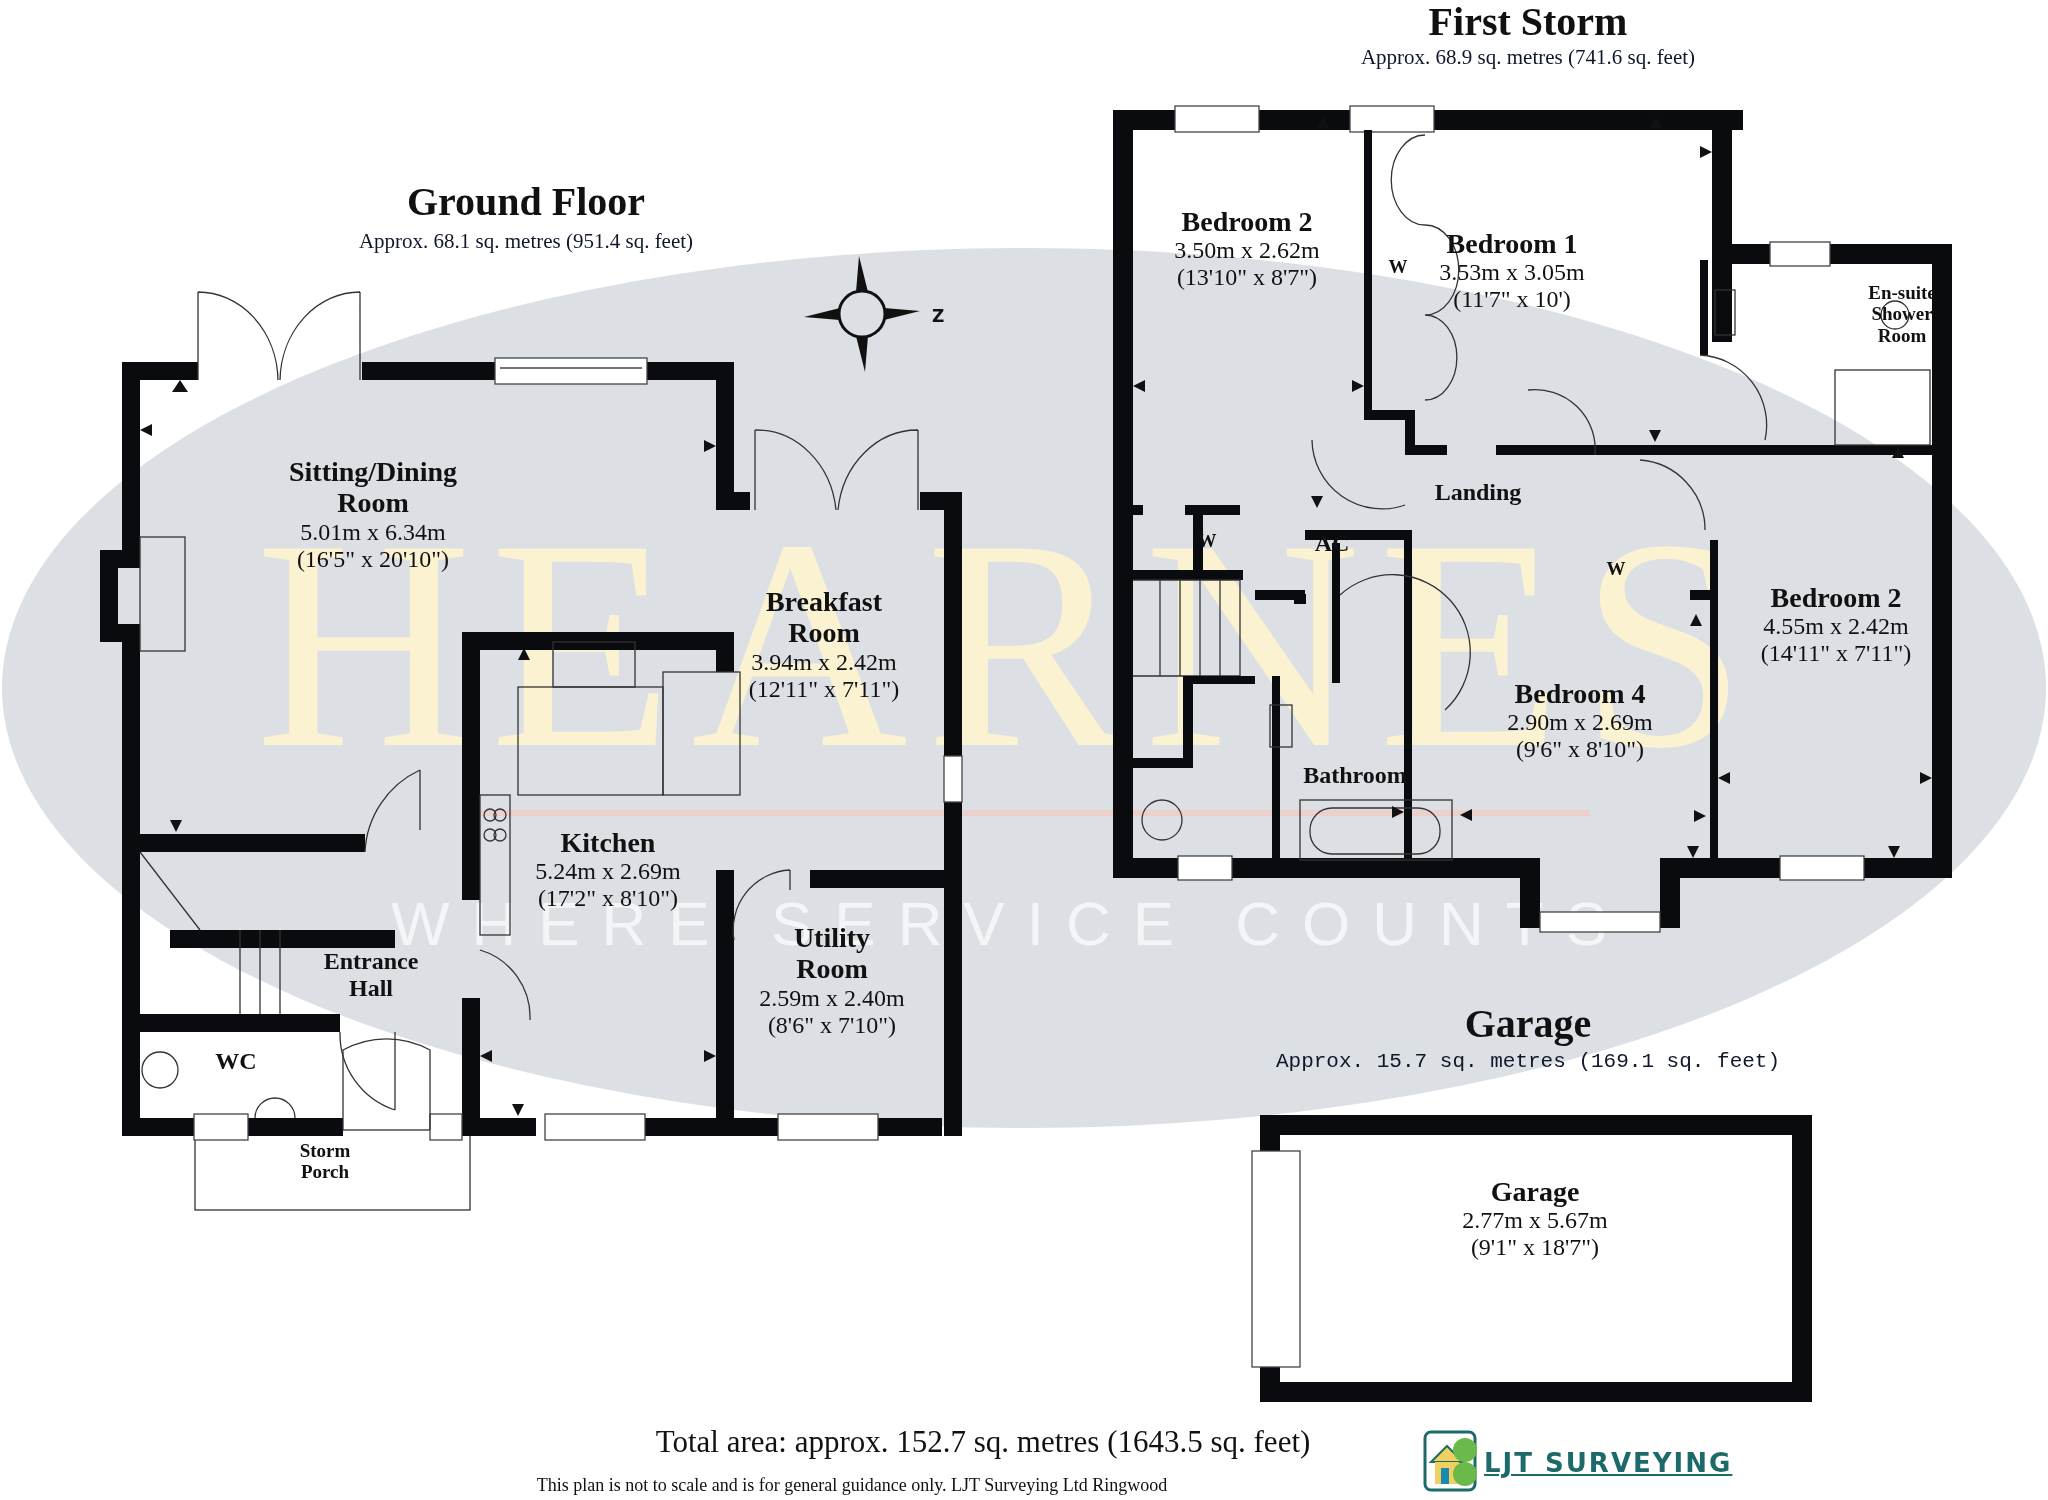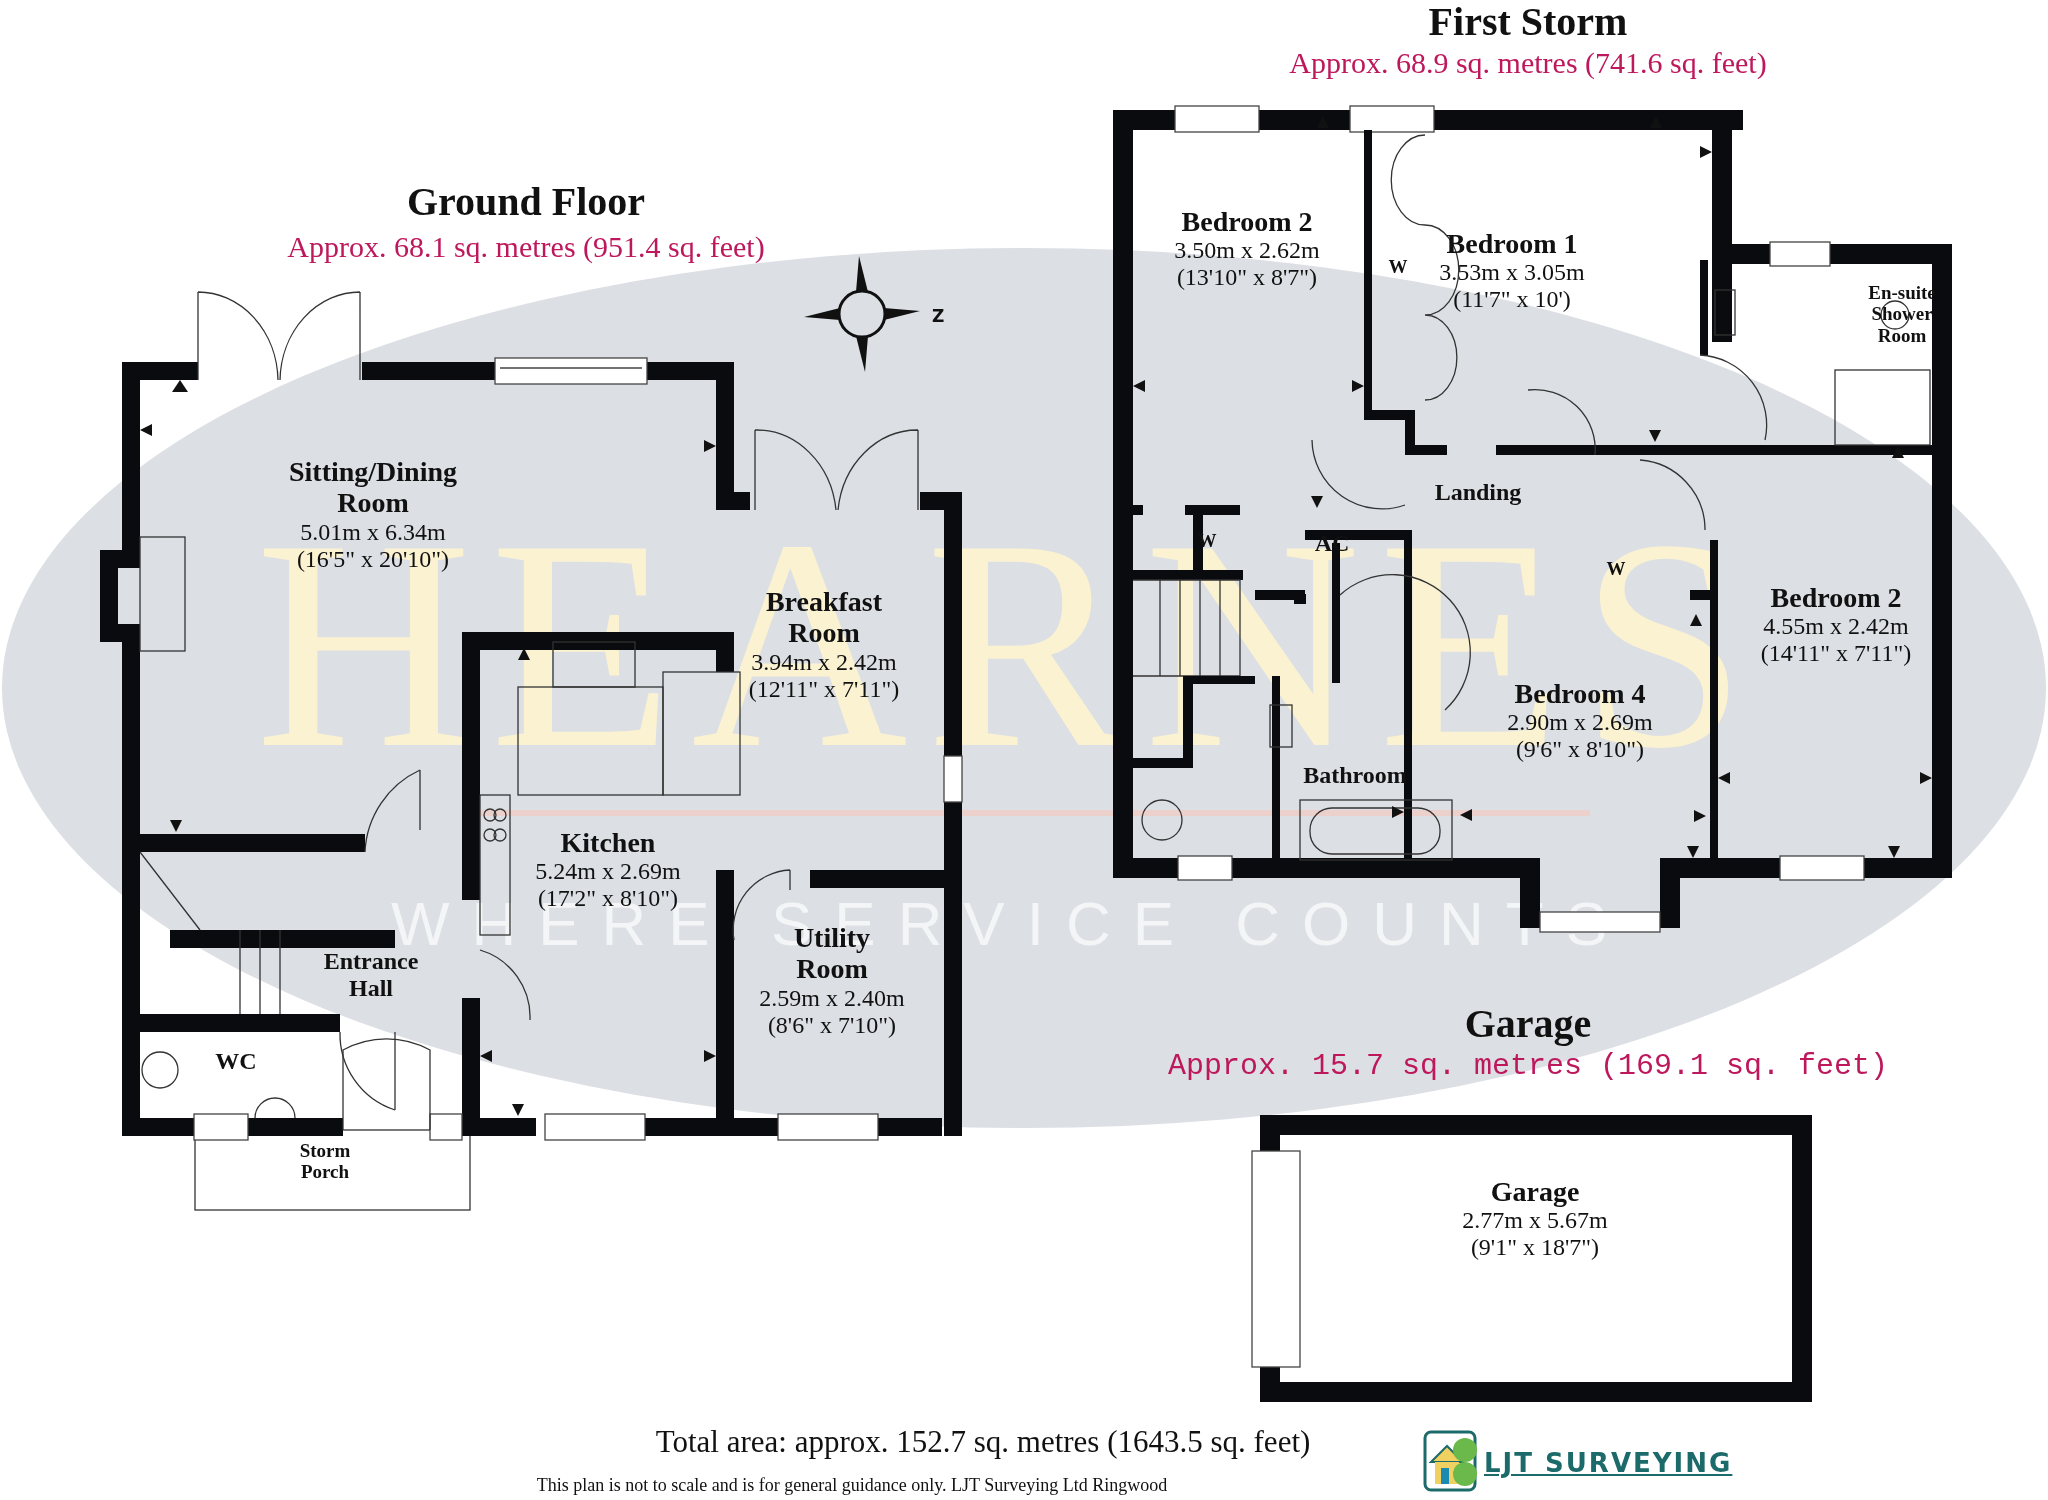--- a/index.html
+++ b/index.html
@@ -8,21 +8,21 @@
   .wall { fill:#0a0b0e; }
   .thin { fill:none; stroke:#333; stroke-width:1.3; }
   .win { fill:#ffffff; stroke:#444; stroke-width:1.3; }
   .win-line { stroke:#444; stroke-width:1.3; fill:none; }
   .arrow { fill:#111; }
   .lbl { position:absolute; text-align:center; transform:translateX(-50%); white-space:nowrap; line-height:1.12; }
   .room-name { font-weight:bold; font-size:28px; }
   .room-dim { font-size:24px; }
   .small-name { font-weight:bold; font-size:19px; }
   .floor-title { font-weight:bold; font-size:40px; }
-  .floor-sub { font-size:30px; color:#be185d;text-align:center; }
+  .floor-sub { font-size:21px; color:#0f172a;text-align:center; }
   .wm-text { font-family:"Liberation Serif", serif; font-size:300px; fill:#fbf2d2; letter-spacing:18px; }
   .wm-sub { font-family:"Liberation Sans", sans-serif; font-size:62px; fill:#f4f5f7; letter-spacing:22px; }
   .footer-total { font-size:31px; }
   .footer-note { font-size:18px; }
   .brand { font-family:"DejaVu Sans", sans-serif; font-weight:bold; font-size:26px; color:#1c6a6a; letter-spacing:2px;text-decoration:underline; }
 </style>
 </head>
 <body>
 
 <svg id="plan" viewBox="0 0 2048 1500" xmlns="http://www.w3.org/2000/svg">

